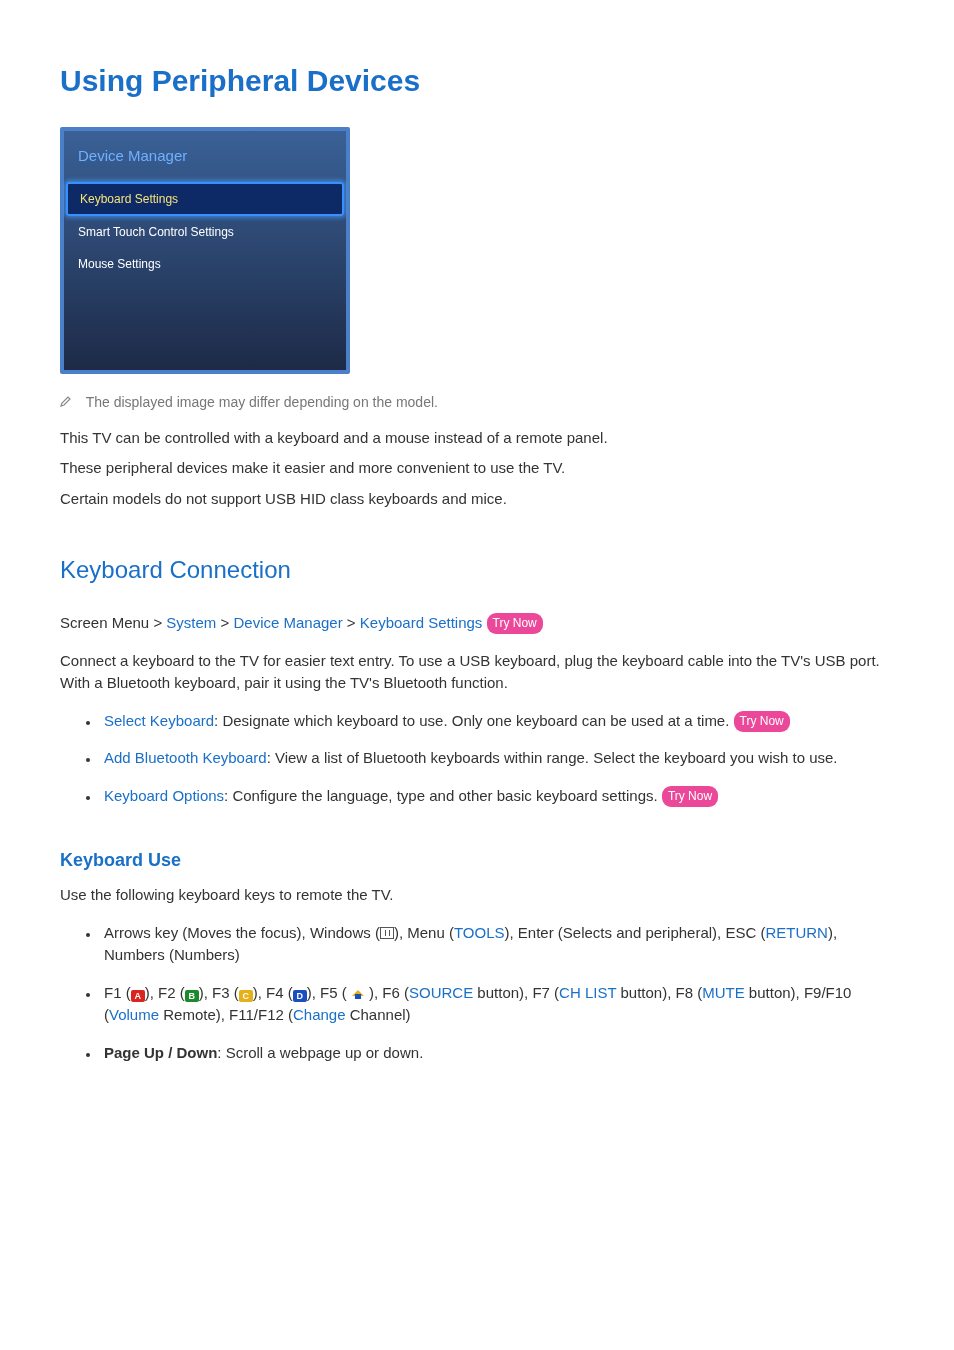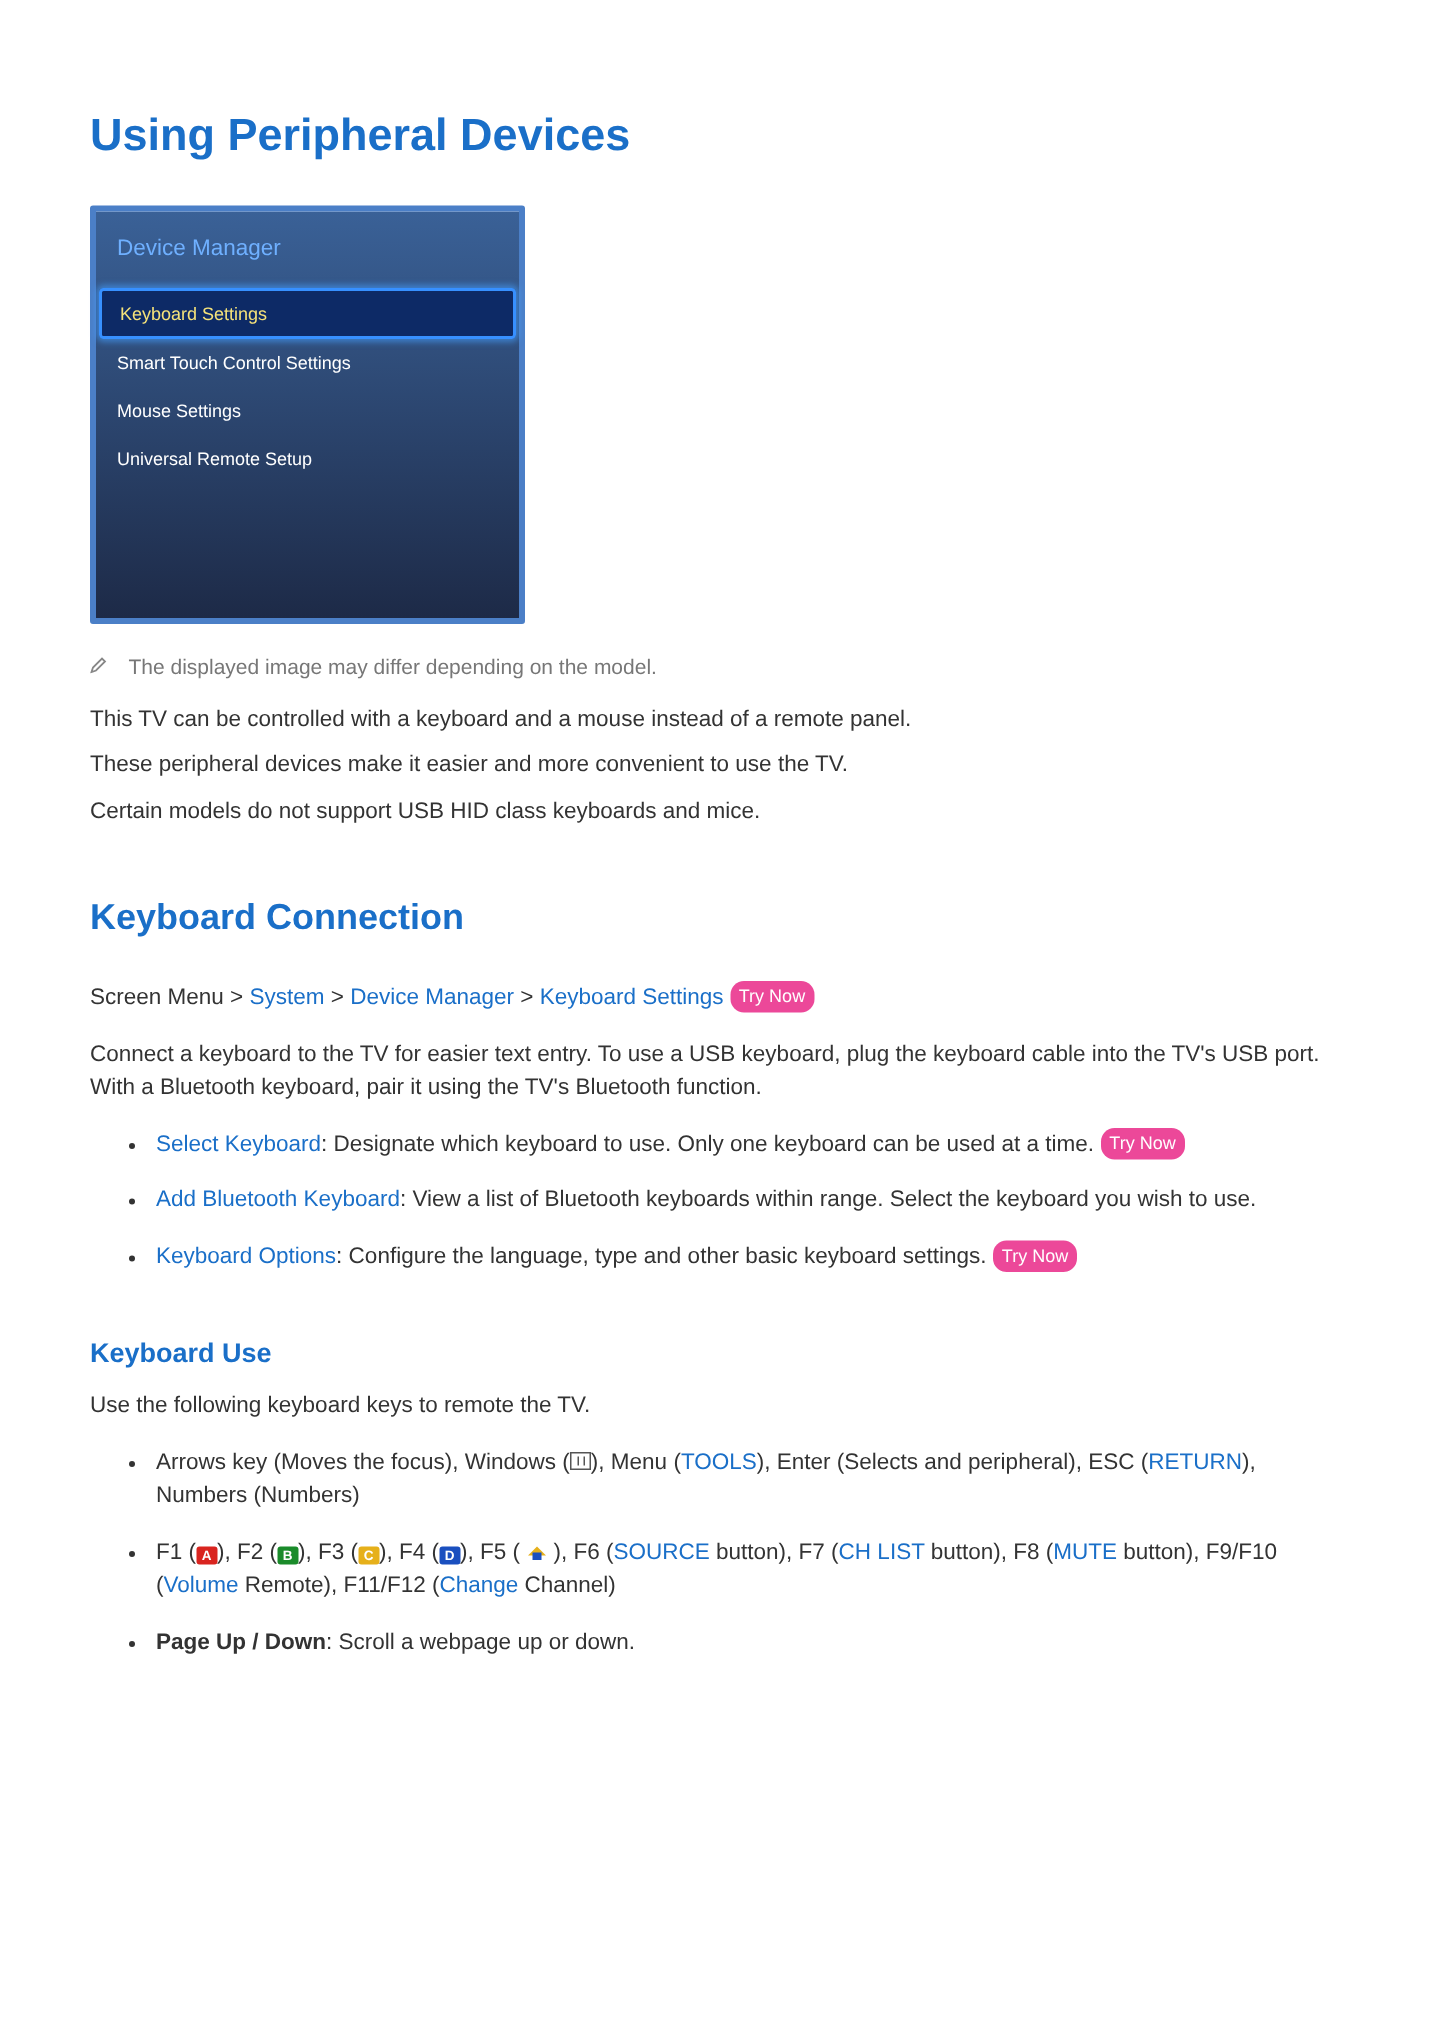--- a/index.html
+++ b/index.html
@@ -8,21 +8,21 @@
     margin: 0;
     padding: 40px 60px 60px 60px;
     color: #333;
     font-size: 15px;
     line-height: 1.5;
   }
   h1.page-title {
     color: #1a6fc8;
     font-size: 30px;
     font-weight: bold;
-    margin: 28px 0 24px 0;
+    margin: 18px 0 24px 0;
   }
   .menu-box {
     width: 290px;
     background: linear-gradient(#3a6197, #1d2a47);
     border: 4px solid #4b7fc7;
     border-radius: 2px;
     color: #fff;
     padding-bottom: 90px;
     margin-bottom: 18px;
   }
@@ -53,21 +53,21 @@
   .note-icon {
     display: inline-block;
     width: 14px;
     margin-right: 8px;
     color: #888;
   }
   p.body { margin: 8px 0; color: #333; }
   h2.section {
     color: #1a6fc8;
     font-size: 24px;
-    font-weight: bold;
+    font-weight: normal;
     margin: 42px 0 24px 0;
   }
   h3.sub {
     color: #1a6fc8;
     font-size: 18px;
     font-weight: bold;
     margin: 40px 0 10px 0;
   }
   .nav-text { color: #333; }
   .nav-text .hl { color: #1a6fc8; }
@@ -134,21 +134,20 @@
 </head>
 <body>
 
 <h1 class="page-title">Using Peripheral Devices</h1>
 
 <div class="menu-box">
   <div class="menu-title">Device Manager</div>
   <div class="menu-item selected">Keyboard Settings</div>
   <div class="menu-item">Smart Touch Control Settings</div>
   <div class="menu-item">Mouse Settings</div>
-  <div class="menu-item">Universal Remote Setup</div>
 </div>
 
 <p class="note">
   <span class="note-icon">
     <svg width="12" height="12" viewBox="0 0 12 12">
         <path d="M1 11 L2 8 L8 2 L10 4 L4 10 Z" fill="none" stroke="#888" stroke-width="1.2"></path>
       </svg>
   </span>
   <span>The displayed image may differ depending on the model.</span>
 </p>

